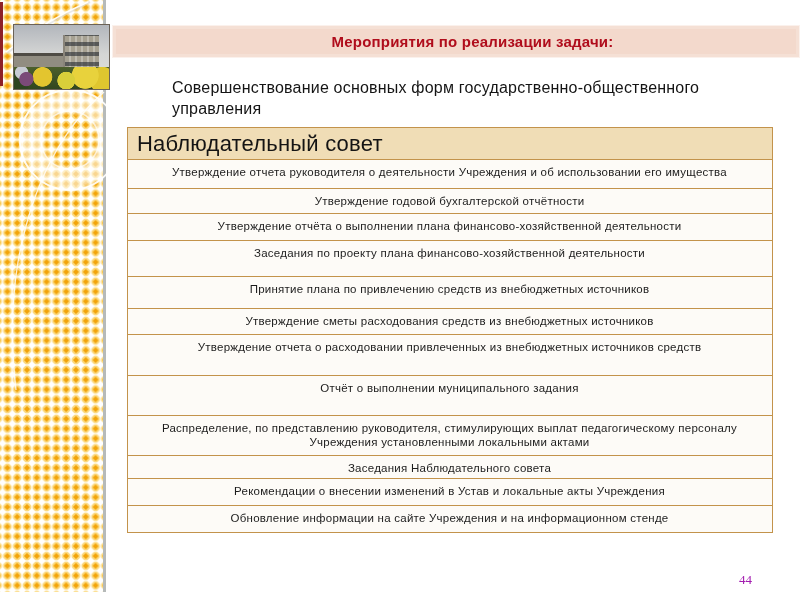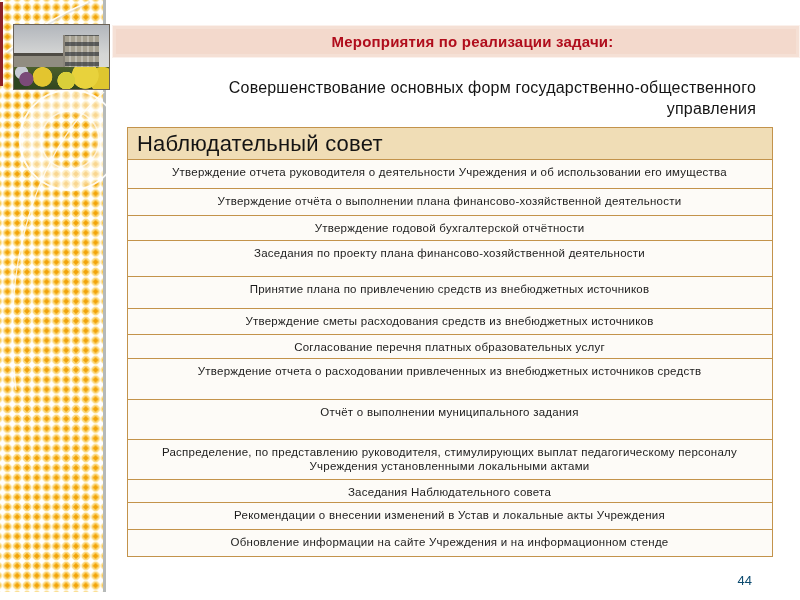--- a/index.html
+++ b/index.html
@@ -56,22 +56,22 @@
   .title-bar {
     position:absolute; left:112px; top:25px; width:688px; height:33px;
     background:#f3d9cc; text-align:center; line-height:33px;
     box-shadow: inset 0 0 0 1px rgba(255,255,255,0.55), inset 0 0 0 4px rgba(255,255,255,0.18);
     padding-left: 33px;
   }
   .title-bar span { color:#b00d1c; font-weight:bold; font-size:15px; letter-spacing:0.2px; }
 
   
   .subtitle {
-    position:absolute; left:156px; top:77px; width:600px;
-    text-align:right; color:#141414; font-size:16px; line-height:21px; letter-spacing:0.2px;
+    position:absolute; left:172px; top:77px; width:600px;
+    text-align:left; color:#141414; font-size:16px; line-height:21px; letter-spacing:0.2px;
   }
 
   
   .mtable {
     position:absolute; left:127px; top:127px; width:646px;
     border:1px solid #c3934b; background:#fdfbf7;
   }
   .thead {
     min-height:26px; background:#f0ddb6; color:#141414;
     font-size:22px; padding:3px 9px 2px 9px; letter-spacing:0.2px;
@@ -83,21 +83,21 @@
     text-align:center;
   }
   .r1{min-height:29px} .r2{min-height:25px} .r3{min-height:27px} .r4{min-height:36px}
   .r5{min-height:32px} .r6{min-height:26px} .r7{min-height:24px} .r8{min-height:41px}
   .r9{min-height:40px} .r10{min-height:40px} .r11{min-height:27px} .r12{min-height:23px}
   .r13{min-height:27px}
 
   
   .page-number {
     position:absolute; right:48px; bottom:12px;
-    color:#0c4a6e; font-size:13px; font-family:Liberation Sans, sans-serif;
+    color:#a21caf; font-size:13px; font-family:Liberation Serif, serif;
   }
 </style>
 </head>
 <body>
 
 <div class="slide">
 
   <div class="sidebar">
     <svg class="arcs" width="106" height="592" viewBox="0 0 106 592">
       <path d="M7 53 Q 46 22 90 2" stroke="#dadada" stroke-width="2.4" fill="none" opacity="0.6"></path>
@@ -118,26 +118,25 @@
 
   <div class="title-bar">
     <span>Мероприятия по реализации задачи:</span>
   </div>
 
   <div class="subtitle">Совершенствование основных форм государственно-общественного управления</div>
 
   <div class="mtable">
     <div class="thead">Наблюдательный совет</div>
     <div class="trow r1">Утверждение отчета руководителя о деятельности Учреждения и об использовании его имущества</div>
+    <div class="trow r2">Утверждение годовой бухгалтерской отчётности</div>
     <div class="trow r3">Утверждение отчёта о выполнении плана финансово-хозяйственной деятельности</div>
-    <div class="trow r2">Утверждение годовой бухгалтерской отчётности</div>
     <div class="trow r4">Заседания по проекту плана финансово-хозяйственной деятельности</div>
     <div class="trow r5">Принятие плана по привлечению средств из внебюджетных источников</div>
     <div class="trow r6">Утверждение сметы расходования средств из внебюджетных источников</div>
-    <div class="trow r7">Согласование перечня платных образовательных услуг</div>
     <div class="trow r8">Утверждение отчета о расходовании привлеченных из внебюджетных источников средств</div>
     <div class="trow r9">Отчёт о выполнении муниципального задания</div>
     <div class="trow r10">Распределение, по представлению руководителя, стимулирующих выплат педагогическому персоналу Учреждения установленными локальными актами</div>
     <div class="trow r12">Заседания Наблюдательного совета</div>
     <div class="trow r11">Рекомендации о внесении изменений в Устав и локальные акты Учреждения</div>
     <div class="trow r13">Обновление информации на сайте Учреждения и на информационном стенде</div>
   </div>
 
   <div class="page-number">44</div>
 

